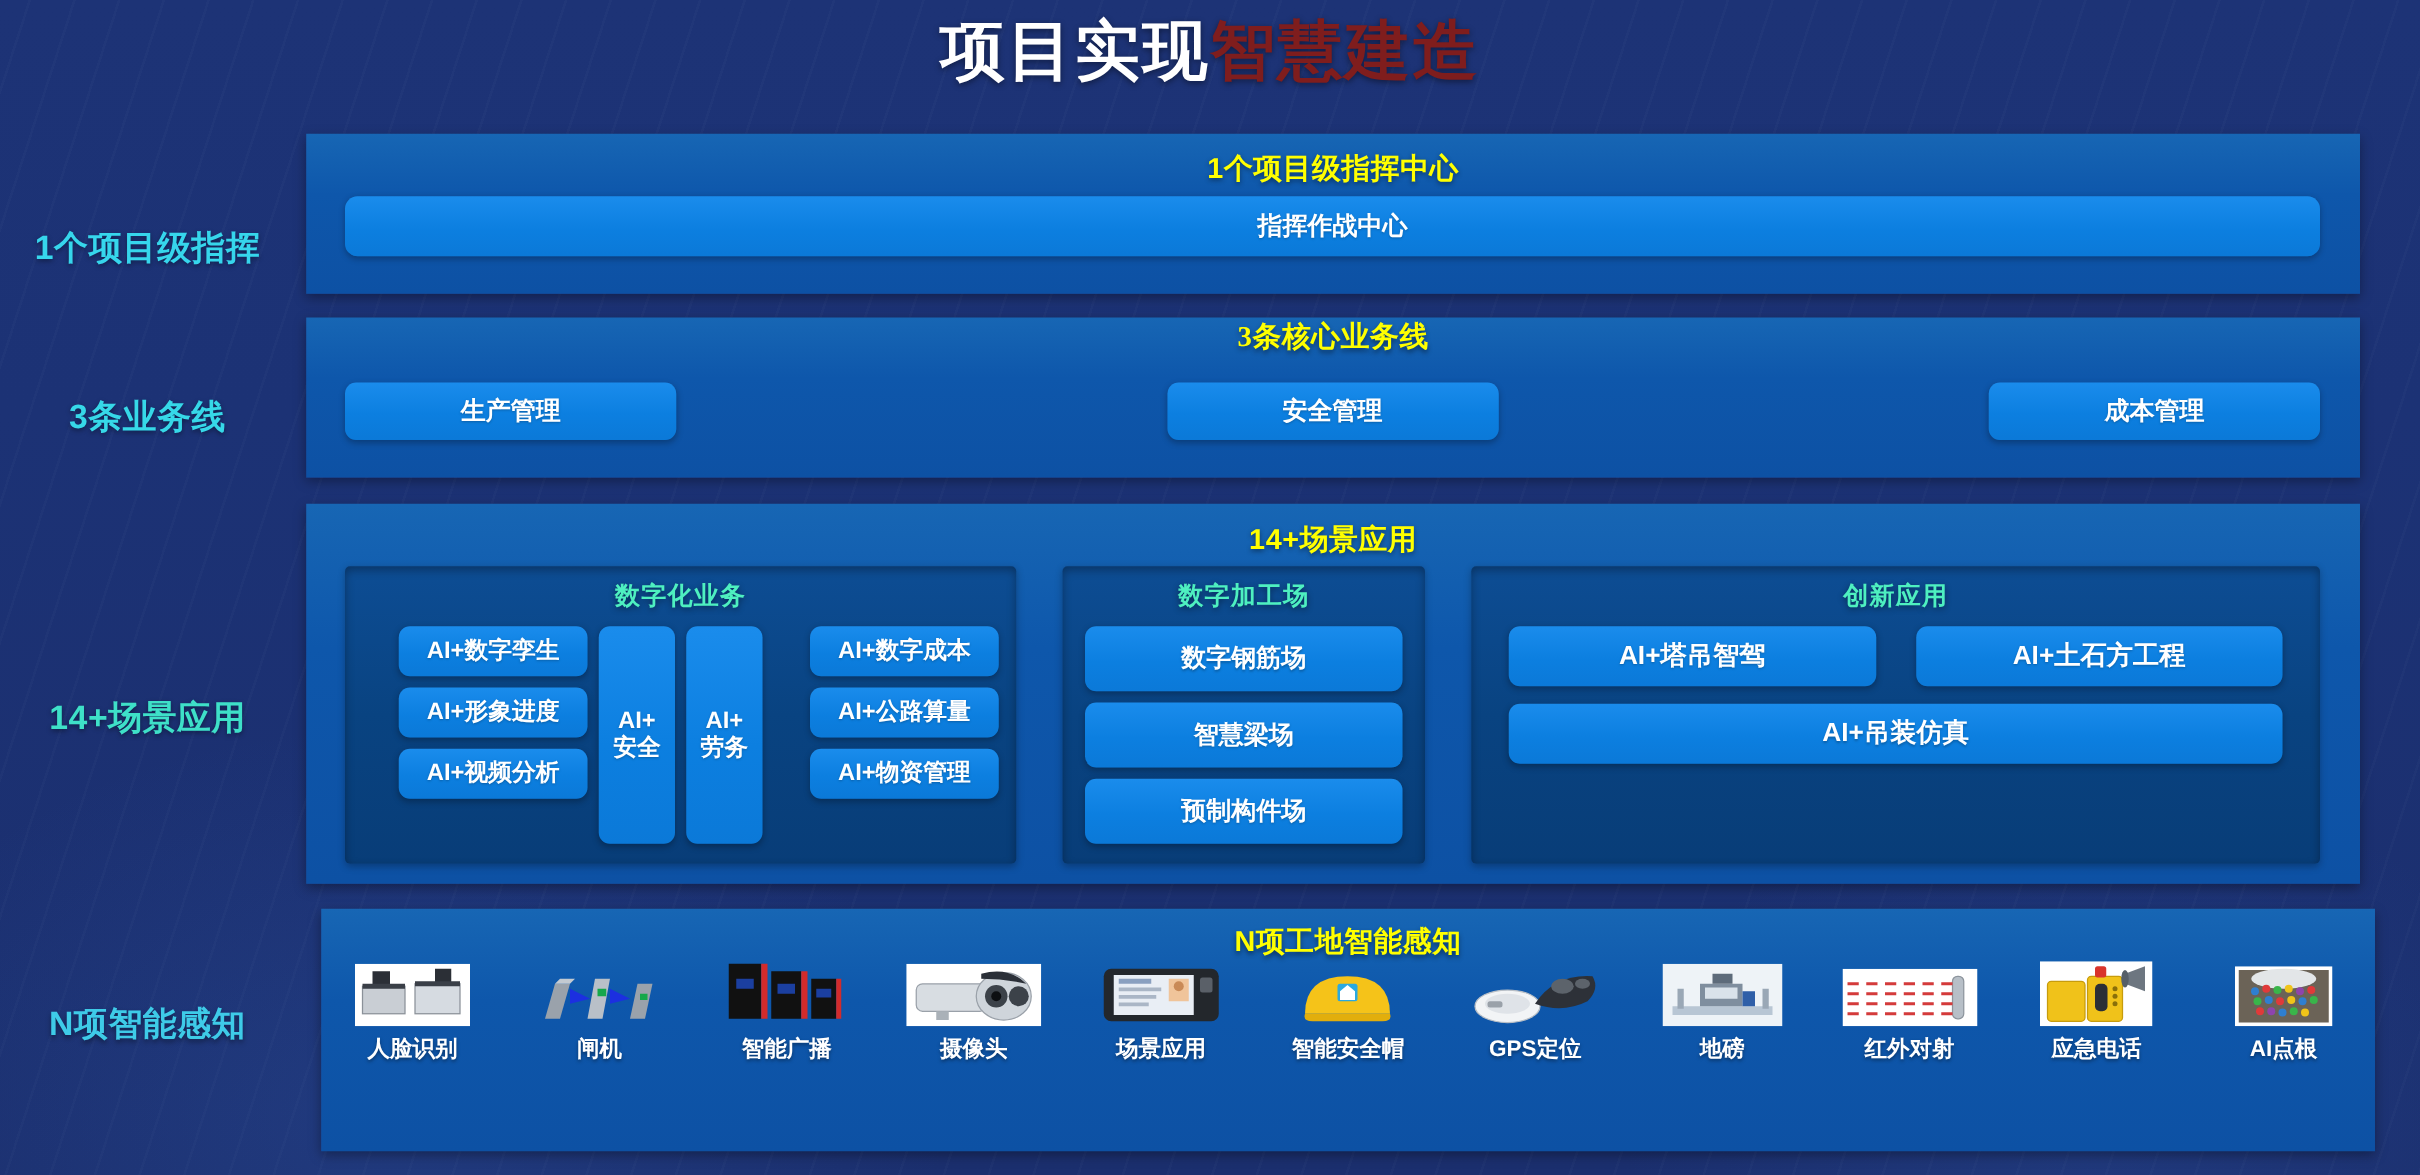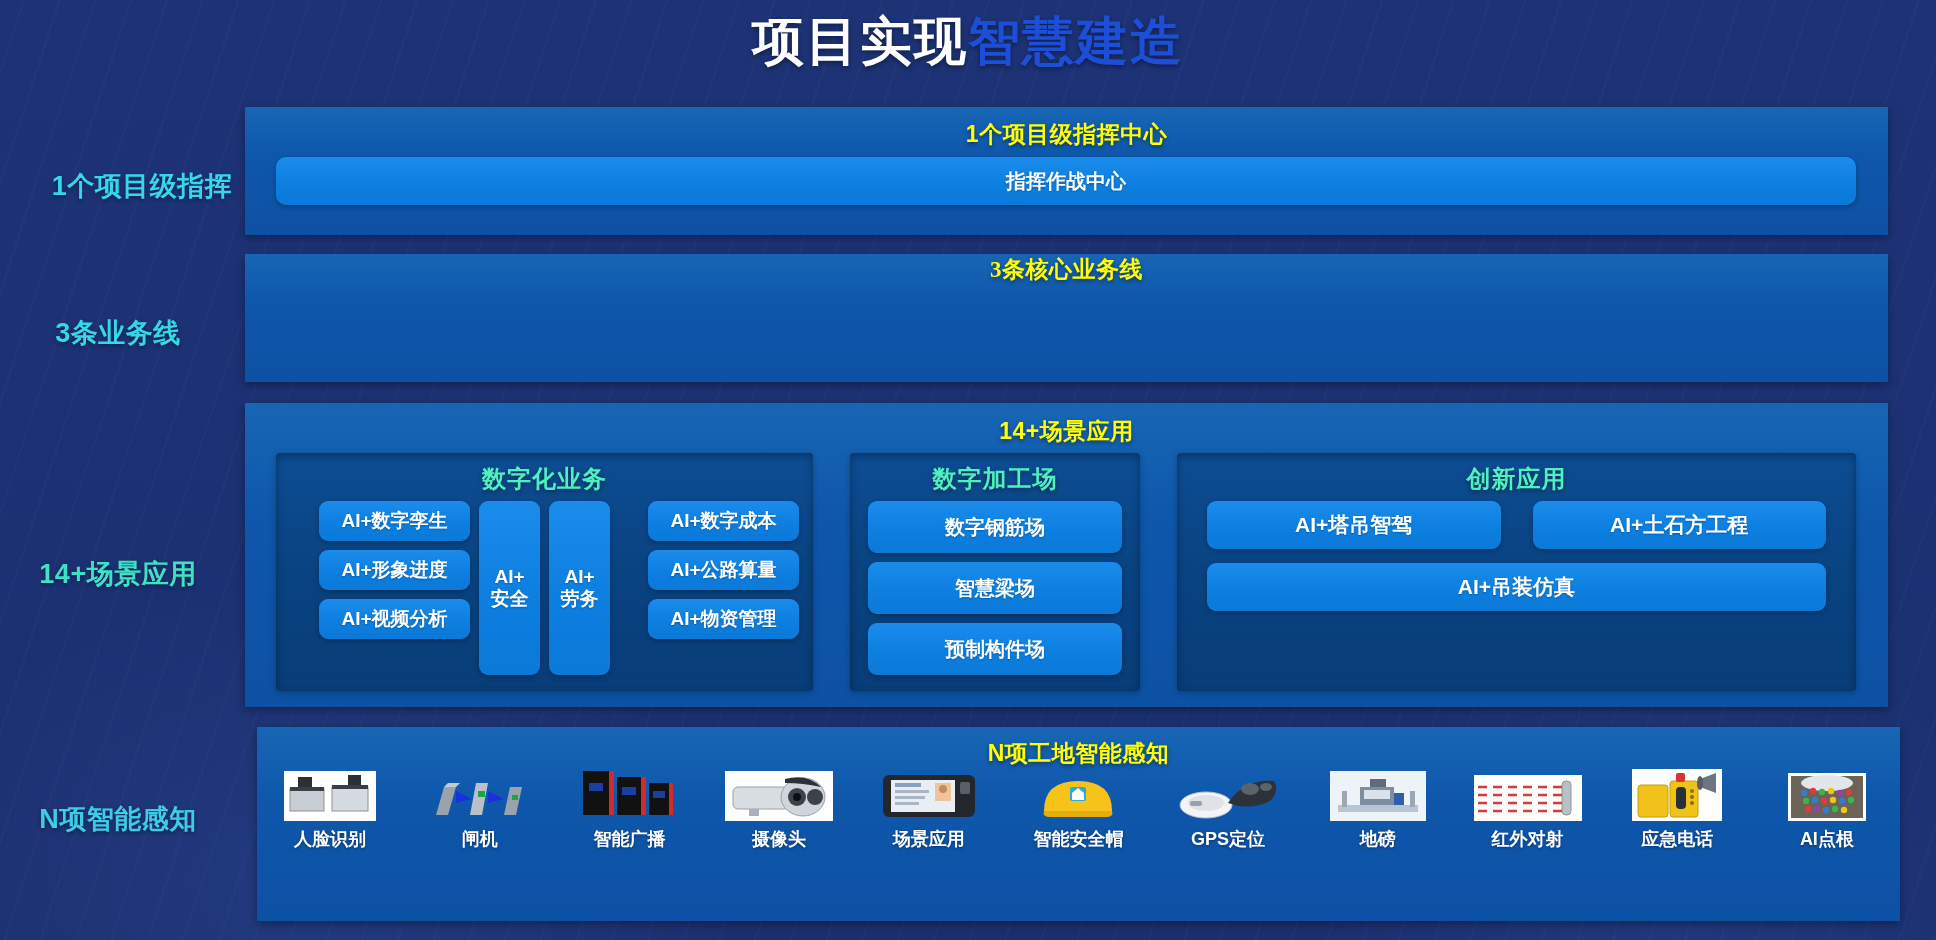--- a/index.html
+++ b/index.html
@@ -24,30 +24,30 @@
     background:radial-gradient(closest-side, rgba(60,110,200,0.16), rgba(60,110,200,0));
     pointer-events:none;}
 
   
   .title{
     position:absolute;top:6px;left:0;width:1936px;text-align:center;
     font-size:52px;font-weight:bold;letter-spacing:2px;
     line-height:70px;
   }
   .title .w{color:#ffffff;text-shadow:0 2px 5px rgba(0,0,0,.45);}
-  .title .y{color:#1d4ed8;text-shadow:0 2px 5px rgba(0,0,0,.45);}
+  .title .y{color:#7f1d1d;text-shadow:0 2px 5px rgba(0,0,0,.45);}
 
   
   .rail-label{
     position:absolute;left:0;width:236px;text-align:center;
     color:#3ee0c8;font-size:27px;font-weight:bold;
     text-shadow:0 2px 4px rgba(0,0,0,.40);
     letter-spacing:.5px;
   }
-  .rail-1{top:168px;color:#36d6ec;margin-left:24px;}
+  .rail-1{top:180px;color:#36d6ec;}
   .rail-2{top:315px;color:#36d8e8;}
   .rail-3{top:556px;color:#3ee0c8;}
   .rail-4{top:801px;color:#3ecbe8;}
 
   
   .panel{
     position:absolute;left:245px;width:1643px;
     background:linear-gradient(180deg,#1766b4 0%,#0e57ab 38%,#0d51a4 100%);
     box-shadow:0 3px 9px rgba(0,0,0,.35);
   }
@@ -89,21 +89,21 @@
 
   
   .groups{position:absolute;left:31px;top:50px;width:1580px;height:238px;display:flex;}
   .group{
     background:linear-gradient(180deg,#0d4d94 0%,#094381 50%,#083d78 100%);
     border-radius:4px;
     box-shadow:0 3px 8px rgba(0,0,0,.33) inset, 0 2px 6px rgba(0,0,0,.25);
     position:relative;
   }
   .group-title{
-    text-align:center;color:#4ef0c0;font-weight:bold;font-size:24px;
+    text-align:center;color:#4ef0c0;font-weight:bold;font-size:20px;
     padding-top:10px;letter-spacing:1px;
     text-shadow:0 2px 5px rgba(0,0,0,.45);
   }
   .g1{width:537px;margin-right:37px;}
   .g2{width:290px;margin-right:37px;}
   .g3{width:679px;}
 
   
   .g1-body{position:absolute;left:14px;top:48px;right:14px;bottom:16px;display:flex;gap:9px;}
   .g1-col{display:flex;flex-direction:column;gap:9px;width:183px;}
@@ -146,20 +146,25 @@
 <div class="rail-label rail-3">14+场景应用</div>
 <div class="rail-label rail-4">N项智能感知</div>
 
 <div class="panel panel-1">
   <div class="panel-title p1-title">1个项目级指挥中心</div>
   <div class="btn cmd-center">指挥作战中心</div>
 </div>
 
 <div class="panel panel-2">
   <div class="panel-title p2-title">3条核心业务线</div>
+  <div class="biz-row">
+    <div class="btn biz-btn">生产管理</div>
+    <div class="btn biz-btn">安全管理</div>
+    <div class="btn biz-btn">成本管理</div>
+  </div>
 </div>
 
 <div class="panel panel-3">
   <div class="panel-title p3-title">14+场景应用</div>
   <div class="groups">
 
     <div class="group g1">
       <div class="group-title">数字化业务</div>
       <div class="g1-body">
         <div class="g1-col">

